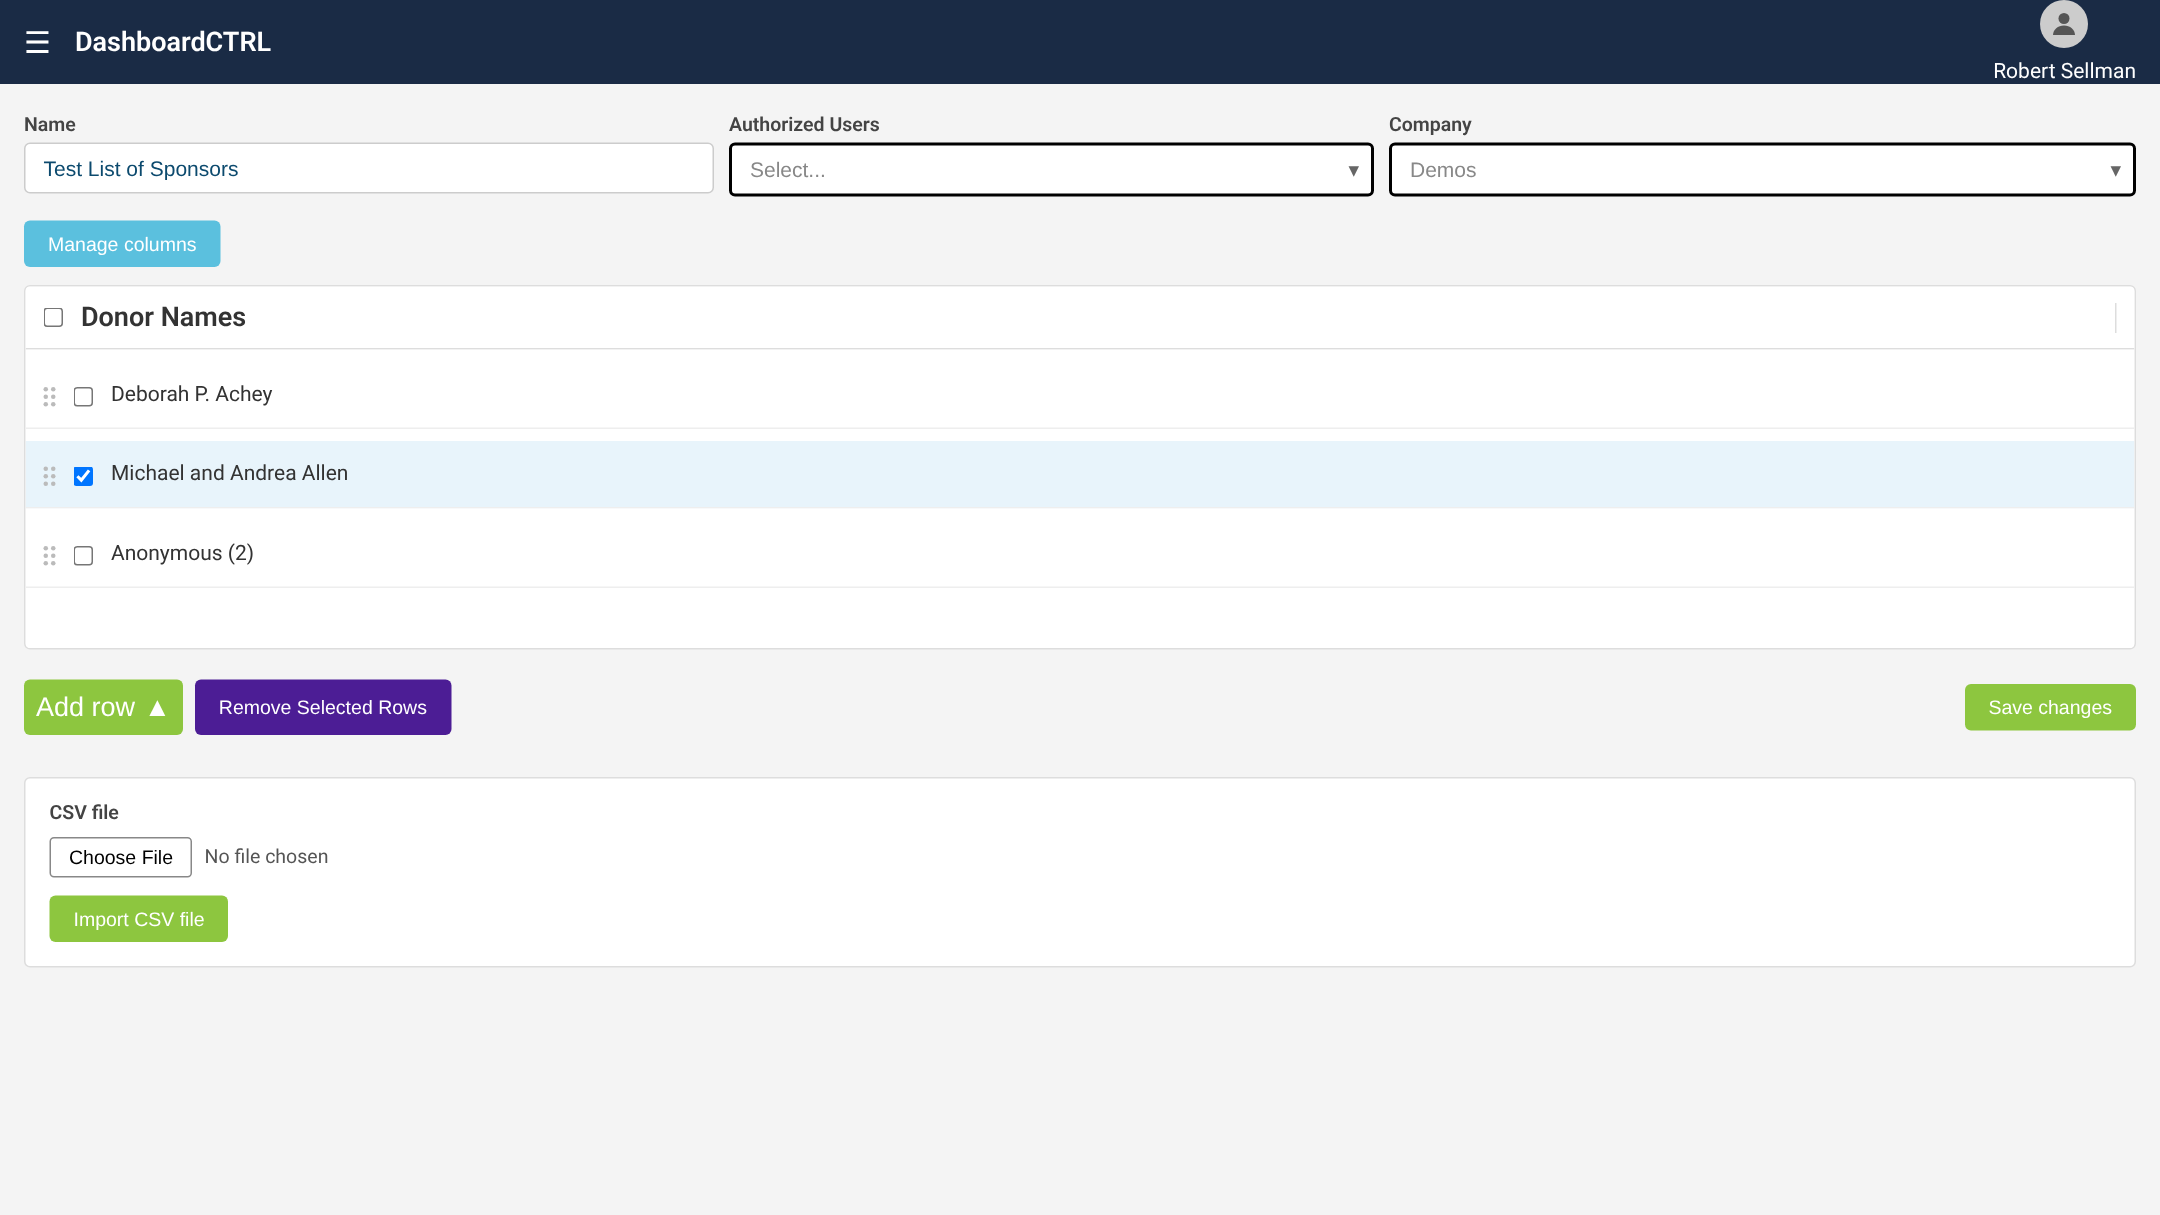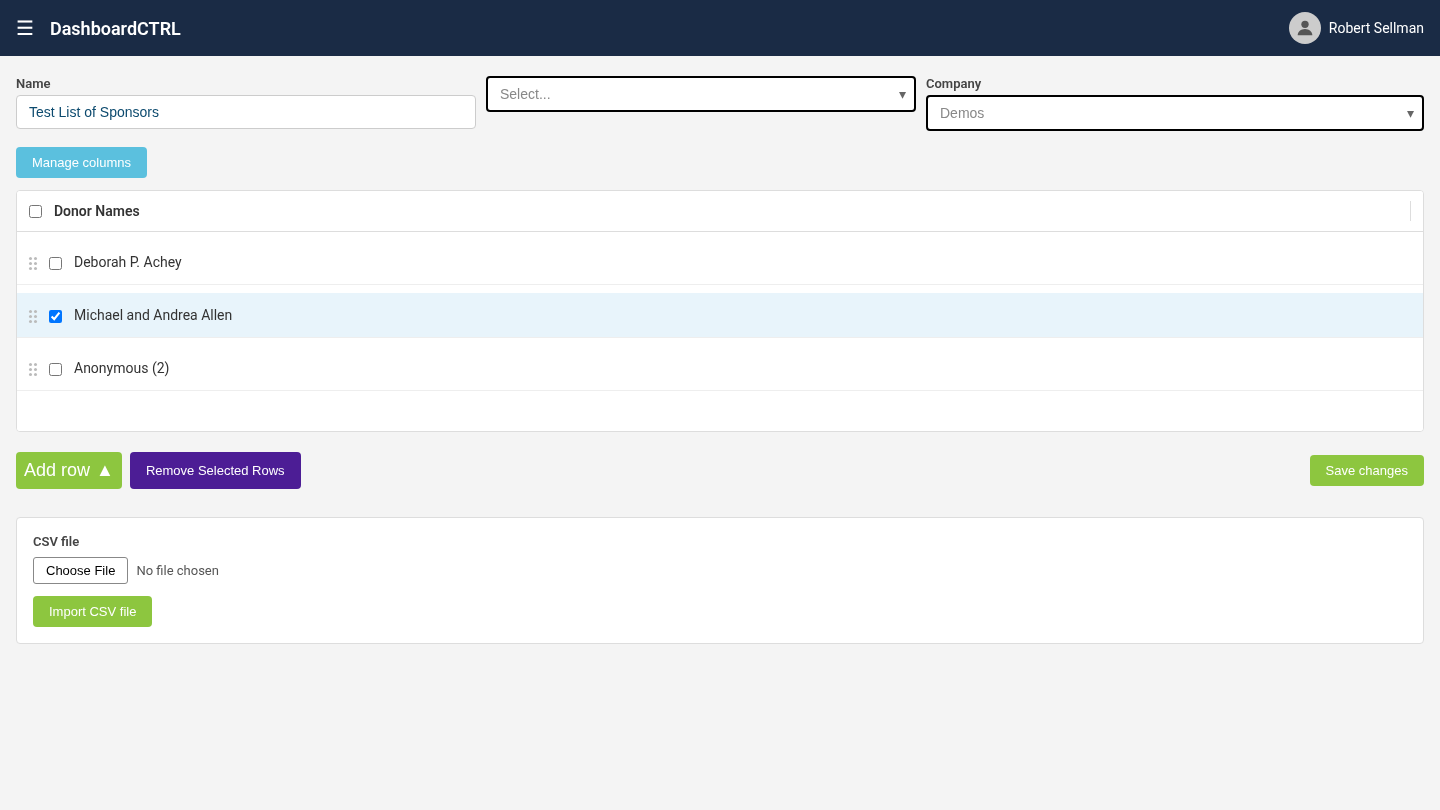--- a/index.html
+++ b/index.html
@@ -10,21 +10,21 @@
       background: #1a2b45;
       height: 56px;
       display: flex;
       align-items: center;
       padding: 0 16px;
       justify-content: space-between;
     }
     .top-nav-left { display: flex; align-items: center; gap: 16px; }
     .brand-name { color: white; font-size: 18px; font-weight: 600; }
     .hamburger-icon { color: white; font-size: 20px; cursor: pointer; }
-    .top-nav-right { display: flex; align-items: center; gap: 8px; color: white; font-size: 14px; }
+    .top-nav-right { display: flex; align-items: center; gap: 8px; color: white; font-size: 14px; flex-direction: column; }
     .avatar-icon { width: 32px; height: 32px; border-radius: 50%; background: #ccc; display: flex; align-items: center; justify-content: center; }
 
     
     .main-content { padding: 20px 16px; }
 
     
     .form-row { display: flex; gap: 10px; margin-bottom: 16px; align-items: flex-start; }
     .form-group { display: flex; flex-direction: column; gap: 4px; }
     .form-group label { font-size: 13px; font-weight: 600; color: #444; }
     .form-group-name { flex: 0 0 460px; }
@@ -113,21 +113,21 @@
       overflow: hidden;
     }
     .table-header {
       display: flex;
       align-items: center;
       padding: 10px 12px;
       border-bottom: 1px solid #ddd;
       background: white;
     }
     .table-header-checkbox { margin-right: 12px; cursor: pointer; }
-    .table-header-label { font-weight: 600; font-size: 14px; color: #333; }
+    .table-header-label { font-weight: 600; font-size: 18px; color: #333; }
     .table-divider { width: 1px; height: 20px; background: #ddd; margin-left: auto; }
 
     
     .table-scroll-area {
       max-height: 380px;
       overflow-y: auto;
       position: relative;
     }
     .table-scroll-area::-webkit-scrollbar { width: 8px; }
     .table-scroll-area::-webkit-scrollbar-thumb { background: #999; border-radius: 4px; }
@@ -251,20 +251,21 @@
 </nav>
 
 <div class="main-content">
 
   <div class="form-row">
     <div class="form-group form-group-name">
       <label>Name</label>
       <input type="text" class="form-input" value="Test List of Sponsors" style="">
     </div>
     <div class="form-group form-group-users">
+      <label>Authorized Users</label>
       <div class="select-with-chevron">
         <div class="select-wrapper" style="width:100%">
           <select>
             <option value="">Select...</option>
           </select>
           <span class="select-chevron">▾</span>
         </div>
       </div>
     </div>
     <div class="form-group form-group-company">

